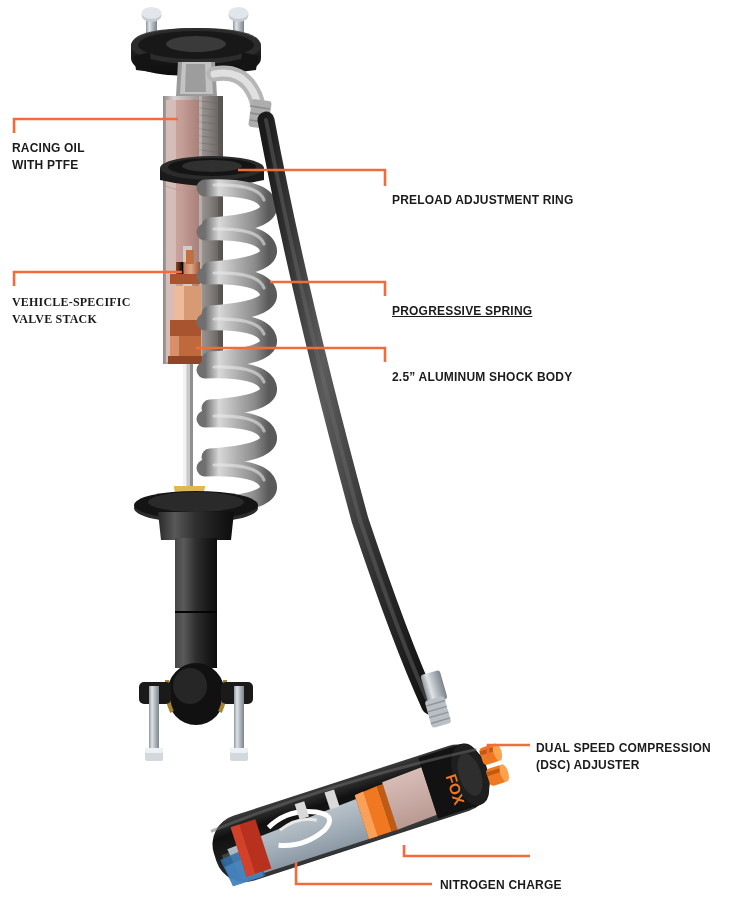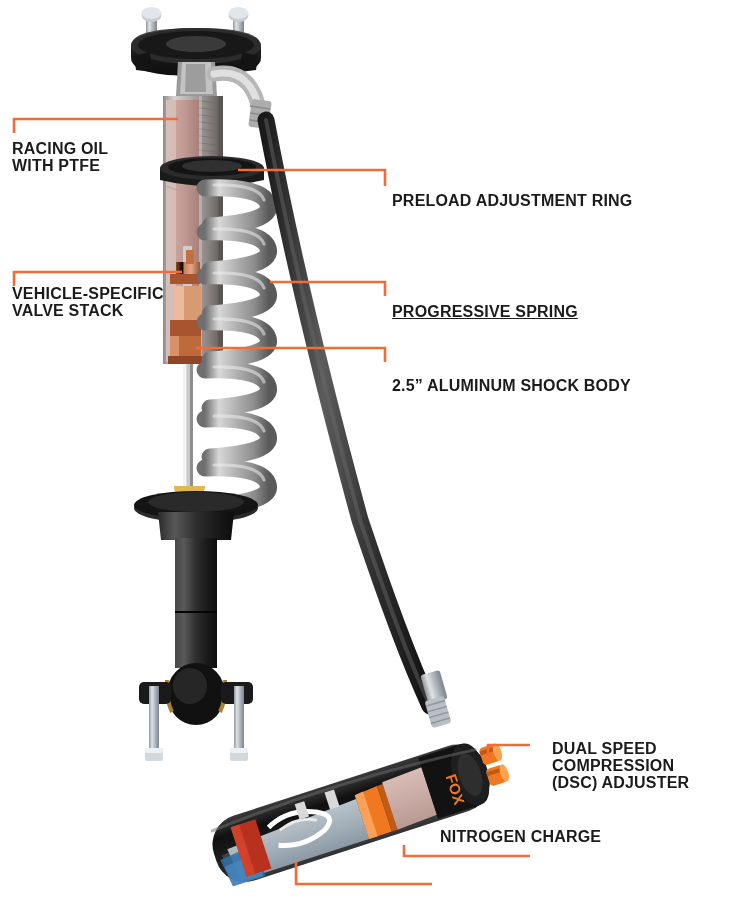--- a/index.html
+++ b/index.html
@@ -1,21 +1,21 @@
 <!DOCTYPE html>
 <html><head>
 <meta charset="utf-8">
 <style>
   html,body{margin:0;padding:0;background:#ffffff;}
   body{width:744px;height:900px;overflow:hidden;
        font-family:"Liberation Sans",sans-serif;}
   #stage{position:relative;width:744px;height:900px;background:#fff;}
   #art{position:absolute;left:0;top:0;width:744px;height:900px;}
   .callout{position:absolute;color:#1b1b1b;font-weight:bold;
-           font-size:16px;line-height:17px;letter-spacing:.2px;
+           font-size:12px;line-height:17px;letter-spacing:.2px;
            white-space:pre-line;text-transform:uppercase;}
   .cl-left{text-align:left;}
   .cl-right{text-align:left;}
 </style>
 </head>
 <body>
 
 <div id="stage">
 
   <svg id="art" viewBox="0 0 744 900">
@@ -321,22 +321,22 @@
       <path d="M488 758 L488 745 L530 745"></path>
 
       <path d="M404 845 L404 856 L530 856"></path>
 
       <path d="M296 862 L296 884 L432 884"></path>
     </g>
   </svg>
 
   <div class="callout cl-left" style="left:12px;  top:140px;">RACING OIL
 WITH PTFE</div>
-  <div class="callout cl-left" style="left:12px;  top:285px;">VEHICLE-SPECIFIC
+  <div class="callout cl-left" style="left:12px;  top:294px;font-family:Liberation Serif, serif;">VEHICLE-SPECIFIC
 VALVE STACK</div>
   <div class="callout cl-right" style="left:392px; top:192px;text-align:center;">PRELOAD ADJUSTMENT RING</div>
   <div class="callout cl-right" style="left:392px; top:303px;text-decoration:underline;">PROGRESSIVE SPRING</div>
-  <div class="callout cl-right" style="left:392px; top:377px;">2.5” ALUMINUM SHOCK BODY</div>
-  <div class="callout cl-right" style="left:552px; top:740px;">DUAL SPEED COMPRESSION
+  <div class="callout cl-right" style="left:392px; top:369px;">2.5” ALUMINUM SHOCK BODY</div>
+  <div class="callout cl-right" style="left:536px; top:740px;">DUAL SPEED COMPRESSION
 (DSC) ADJUSTER</div>
-  <div class="callout cl-right" style="left:440px; top:828px;">NITROGEN CHARGE</div>
+  <div class="callout cl-right" style="left:440px; top:877px;">NITROGEN CHARGE</div>
 
 </div>
 
 </body></html>

